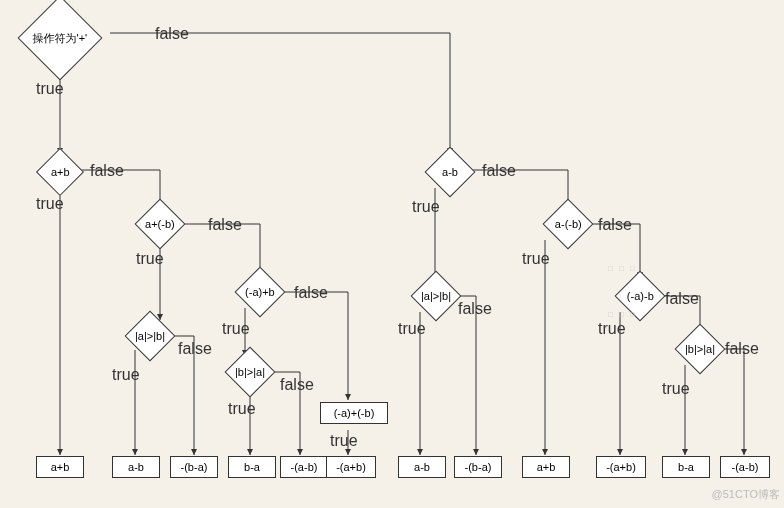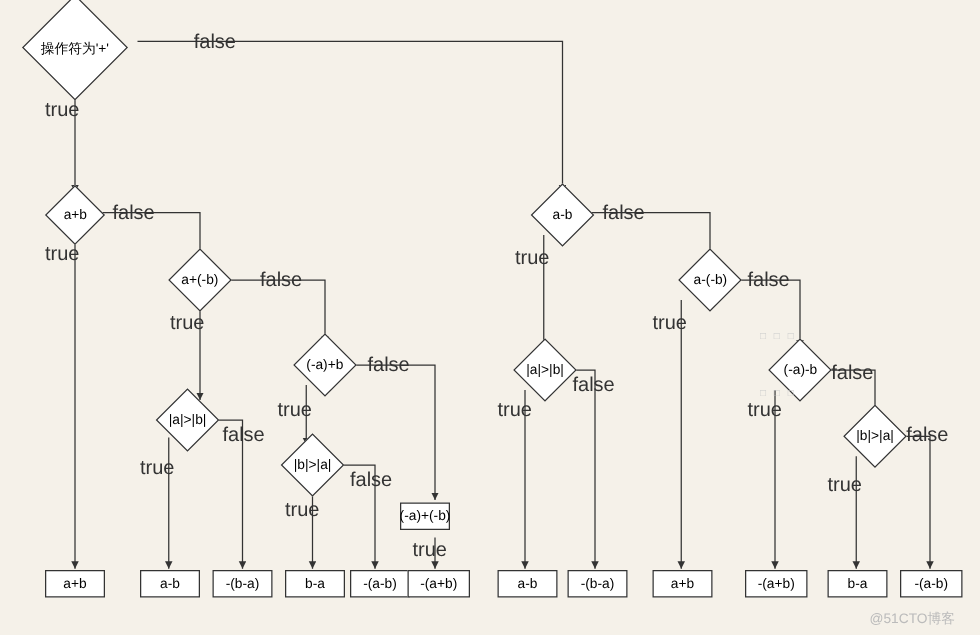--- a/index.html
+++ b/index.html
@@ -5,21 +5,21 @@
   html,body{margin:0;padding:0;background:#f5f1e9;font-family:Arial,sans-serif}
   .canvas{position:relative;width:784px;height:508px;background:#f5f1e9}
   svg{position:absolute;top:0;left:0}
   .node{position:absolute;box-sizing:border-box}
   .diamond,.rect{display:flex;align-items:center;justify-content:center;
     background:#fff;border:1px solid #333;font-size:11px;text-align:center}
   .diamond{transform:rotate(45deg)}
   .diamond>span{transform:rotate(-45deg);white-space:nowrap}
   .rect{white-space:nowrap}
   .lbl{position:absolute;font-size:16px;color:#333;background:transparent;white-space:nowrap}
-  .watermark{position:absolute;right:20px;bottom:6px;font-size:11px;color:#bbb}
+  .watermark{position:absolute;right:4px;bottom:6px;font-size:11px;color:#bbb}
   .dots{position:absolute;color:#ccc;font-size:8px;letter-spacing:2px}
 </style>
 </head>
 <body>
 <div class="canvas">
 
 <svg width="784" height="508">
   <defs>
     <marker id="ah" markerWidth="8" markerHeight="8" refX="6" refY="3" orient="auto">
       <path d="M0,0 L6,3 L0,6 Z" fill="#333"></path>
@@ -86,21 +86,21 @@
     </div>
 <div class="node diamond" style="left:242px;top:274px;width:36px;height:36px">
       <span>(-a)+b</span>
     </div>
 <div class="node diamond" style="left:132px;top:318px;width:36px;height:36px">
       <span>|a|&gt;|b|</span>
     </div>
 <div class="node diamond" style="left:232px;top:354px;width:36px;height:36px">
       <span>|b|&gt;|a|</span>
     </div>
-<div class="node rect" style="left:320px;top:402px;width:40px;height:22px">
+<div class="node rect" style="left:320px;top:402px;width:68px;height:22px">
       <span>(-a)+(-b)</span>
     </div>
 <div class="node diamond" style="left:432px;top:154px;width:36px;height:36px">
       <span>a-b</span>
     </div>
 <div class="node diamond" style="left:550px;top:206px;width:36px;height:36px">
       <span>a-(-b)</span>
     </div>
 <div class="node diamond" style="left:418px;top:278px;width:36px;height:36px">
       <span>|a|&gt;|b|</span>

